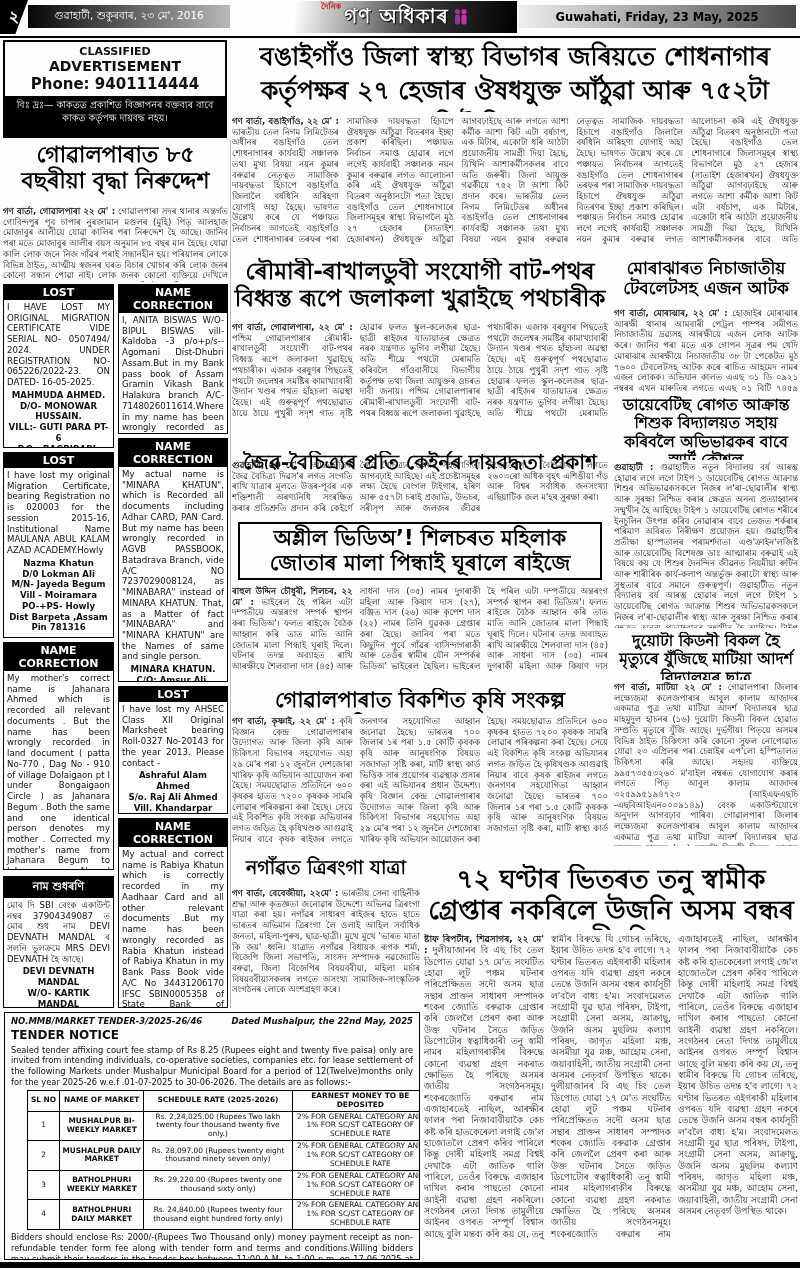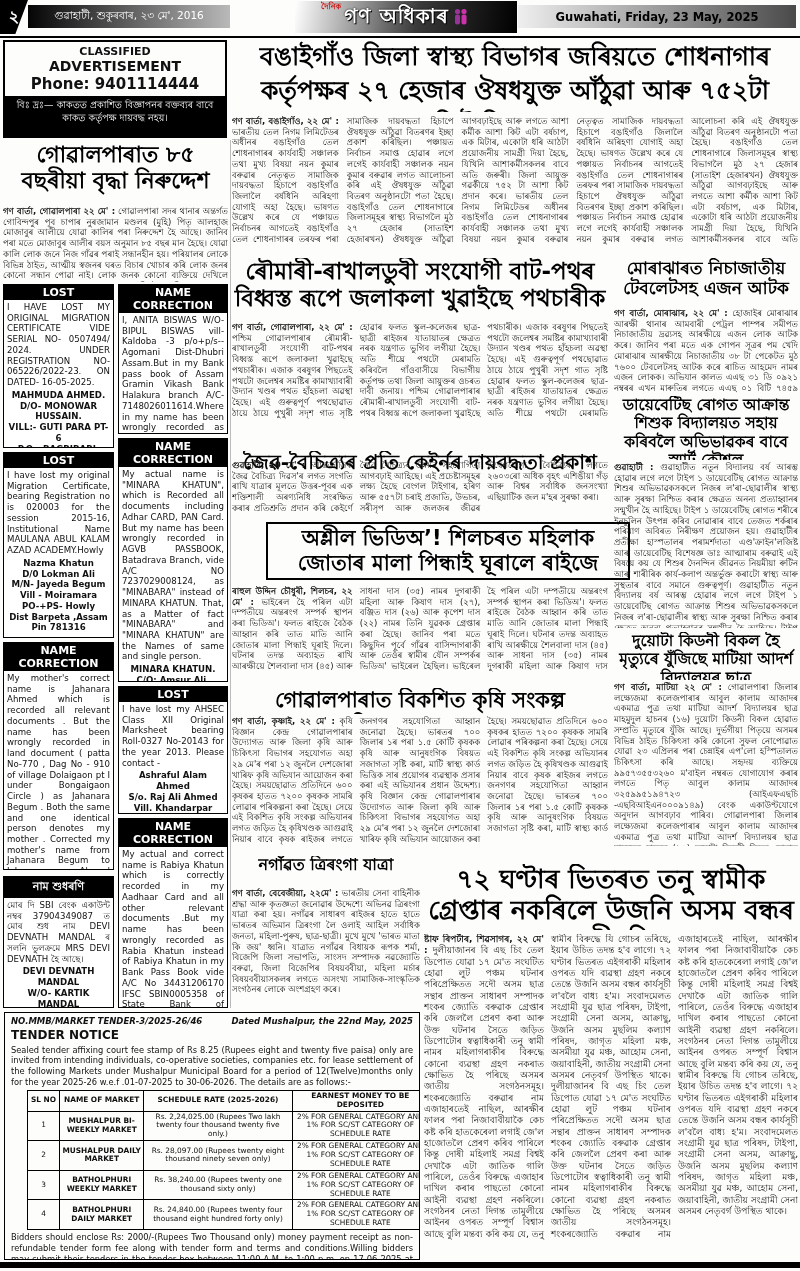--- a/index.html
+++ b/index.html
@@ -169,21 +169,21 @@
     <b class="dateline">গণ বাৰ্তা, মোৰাঝাৰ, ২২ মে' :</b>
     <span> হোজাইৰ মোৰাঝাৰ আৰক্ষী থানাৰ আমবাৰী পেট্ৰল পাম্পৰ সমীপত নিচাজাতীয় দ্ৰৱ্যসহ আৰক্ষীয়ে এজন লোক আটক কৰে। জানিব পৰা মতে এক গোপন সূত্ৰৰ পম খেদি মোৰাঝাৰ আৰক্ষীয়ে নিচাজাতীয় ৩৮ টা পেকেটত মুঠ ৭৬০০ টেবলেটসহ আটক কৰে ৰাচিত আহমেদ নামৰ এজন লোকক। অভিযান কালত এএছ ৩১ ডি ০৯২১ নম্বৰৰ এখন মাৰুতিৰ লগতে এএছ ০১ বিটি ৭৪৫৯ নম্বৰৰ নেন বাহন জব্দ কৰিবলৈ সক্ষম হয়।</span>
   </div>
 
   <div class="abs hl" style="left:232px;top:451px;width:376px;height:26px;font-size:20px;">জৈৱ-বৈচিত্ৰ্যৰ প্ৰতি কেইৰ্নৰ দায়বদ্ধতা প্ৰকাশ</div>
   <div class="abs body-txt cols3" style="left:232px;top:460px;width:376px;height:58px;">
     <b class="dateline">গুৱাহাটী, 19 মে' :</b>
     <span> 'আন্তৰ্জাতিক জৈৱ বৈচিত্ৰ্য দিৱস'ৰ লগত সংগতি ৰাখি যাত্ৰাৰ মূলতে উত্তৰ-পূবৰ এক শক্তিশালী অৰণ্যনিধি সংৰক্ষিত কৰাৰ প্ৰতিশ্ৰুতি প্ৰদান কৰি কেইৰ্ণে জৈৱ বৈচিত্ৰ্যৰ উন্নয়ন সহযোগিতা আগবঢ়াই আহিছে। এই প্ৰচেষ্টাসমূহৰ লক্ষ্য হৈছে বেংগল টাইগাৰ, হৰিণ আৰু ৫৫৭টা চৰাই প্ৰজাতি, উভচৰ, সৰীসৃপ আৰু জলজৰ জীৱৰ উদ্বেগযোগ্য বৈচিত্ৰ্যৰ লগতে ২৬০৩ৰো অধিক বৃহৎ এশিঙীয়া গঁড় আৰু বিশ্বৰ সৰ্বাধিক জনসংখ্যা এছিয়াটিক জল ম'হৰ সুৰক্ষা কৰা।</span>
   </div>
 
-  <div class="abs hl boxedhl" style="left:238px;top:522px;width:364px;height:58px;font-size:21px;margin-left:28px;">অশ্লীল ভিডিঅ’! শিলচৰত মহিলাক জোতাৰ মালা পিন্ধাই ঘূৰালে ৰাইজে</div>
+  <div class="abs hl boxedhl" style="left:238px;top:522px;width:364px;height:58px;font-size:21px;">অশ্লীল ভিডিঅ’! শিলচৰত মহিলাক জোতাৰ মালা পিন্ধাই ঘূৰালে ৰাইজে</div>
   <div class="abs body-txt cols3" style="left:232px;top:586px;width:376px;height:96px;">
     <b class="dateline">ৰাহুল উদ্দিন চৌধুৰী, শিলচৰ, ২২ মে' :</b>
     <span> ভাইৰেল হৈ পৰিল এটা দম্পতীয়ে অন্তৰংগ সম্পৰ্ক স্থাপন কৰা ভিডিঅ'। ফলত ৰাইজে বৈঠক আহ্বান কৰি তাত মাতি আনি জোতাৰ মালা পিন্ধাই ঘূৰাই দিলে। ঘটনাৰ তদন্ত অব্যাহত ৰাখি আৰক্ষীয়ে শৈলবালা দাস (৪৫) আৰু সাধনা দাস (৩৫) নামৰ দুগৰাকী মহিলা আৰু কিষাণ দাস (২৭), বঞ্জিত দাস (২৬) আৰু কৃপেশ দাস (২২) নামৰ তিনি যুৱকক গ্ৰেপ্তাৰ কৰা হৈছে। জানিব পৰা মতে কিছুদিন পূৰ্বে গাঁৱৰ বাসিন্দাগৰাকী আৰু তেওঁৰ স্বামীৰ যৌন সম্পৰ্কৰ ভিডিঅ' ভাইৰেল হৈছিল। ভাইৰেল হৈ পৰিল এটা দম্পতীয়ে অন্তৰংগ সম্পৰ্ক স্থাপন কৰা ভিডিঅ'। ফলত ৰাইজে বৈঠক আহ্বান কৰি তাত মাতি আনি জোতাৰ মালা পিন্ধাই ঘূৰাই দিলে। ঘটনাৰ তদন্ত অব্যাহত ৰাখি আৰক্ষীয়ে শৈলবালা দাস (৪৫) আৰু সাধনা দাস (৩৫) নামৰ দুগৰাকী মহিলা আৰু কিষাণ দাস (২৭), বঞ্জিত দাস (২৬) আৰু কৃপেশ দাস (২২) নামৰ তিনি যুৱকক গ্ৰেপ্তাৰ কৰা হৈছে। জানিব পৰা মতে কিছুদিন পূৰ্বে গাঁৱৰ বাসিন্দাগৰাকী আৰু তেওঁৰ স্বামীৰ যৌন সম্পৰ্কৰ ভিডিঅ' ভাইৰেল হৈছিল।</span>
   </div>
 
   <div class="abs hl" style="left:614px;top:396px;width:184px;height:64px;font-size:15.5px;">ডায়েবেটিছ ৰোগত আক্ৰান্ত শিশুক বিদ্যালয়ত সহায় কৰিবলৈ অভিভাৱকৰ বাবে স্মাৰ্ট কৌশল</div>
   <div class="abs body-txt" style="left:614px;top:462px;width:184px;height:166px;">
     <b class="dateline">গুৱাহাটী :</b>
     <span> গুৱাহাটীত নতুন বিদ্যালয় বৰ্ষ আৰম্ভ হোৱাৰ লগে লগে টাইপ ১ ডায়েবেটিছ ৰোগত আক্ৰান্ত শিশুৰ অভিভাৱকসকলে নিজৰ ল'ৰা-ছোৱালীৰ স্বাস্থ্য আৰু সুৰক্ষা নিশ্চিত কৰাৰ ক্ষেত্ৰত অনন্য প্ৰত্যাহ্বানৰ সন্মুখীন হৈ আহিছে। টাইপ ১ ডায়েবেটিছ ৰোগত শৰীৰে ইনচুলিন উৎপন্ন কৰিব নোৱাৰাৰ বাবে তেজত শৰ্কৰাৰ পৰিমাণ অবিৰত নিৰীক্ষণ প্ৰয়োজন হয়। গুৱাহাটীৰ প্ৰতীক্ষা হাস্পতালৰ পৰামৰ্শদাতা এণ্ড'ক্ৰাইন'লজিষ্ট আৰু ডায়েবেটিছ বিশেষজ্ঞ ডাঃ আত্মাৰাম বৰুৱাই এই বিষয়ে কয় যে শিশুৰ দৈনন্দিন জীৱনত নিয়মীয়া ৰুটিন আৰু শাৰীৰিক কাৰ্য-কলাপ অন্তৰ্ভুক্ত কৰাটো স্বাস্থ্য আৰু সুস্থতাৰ বাবে সমানে গুৰুত্বপূৰ্ণ। গুৱাহাটীত নতুন বিদ্যালয় বৰ্ষ আৰম্ভ হোৱাৰ লগে লগে টাইপ ১ ডায়েবেটিছ ৰোগত আক্ৰান্ত শিশুৰ অভিভাৱকসকলে নিজৰ ল'ৰা-ছোৱালীৰ স্বাস্থ্য আৰু সুৰক্ষা নিশ্চিত কৰাৰ ক্ষেত্ৰত অনন্য প্ৰত্যাহ্বানৰ সন্মুখীন হৈ আহিছে। টাইপ ১ ডায়েবেটিছ ৰোগত শৰীৰে ইনচুলিন উৎপন্ন কৰিব নোৱাৰাৰ বাবে তেজত শৰ্কৰাৰ পৰিমাণ অবিৰত নিৰীক্ষণ প্ৰয়োজন হয়। গুৱাহাটীৰ প্ৰতীক্ষা হাস্পতালৰ পৰামৰ্শদাতা এণ্ড'ক্ৰাইন'লজিষ্ট আৰু ডায়েবেটিছ বিশেষজ্ঞ ডাঃ আত্মাৰাম বৰুৱাই এই বিষয়ে কয় যে শিশুৰ দৈনন্দিন জীৱনত নিয়মীয়া ৰুটিন আৰু শাৰীৰিক কাৰ্য-কলাপ অন্তৰ্ভুক্ত কৰাটো স্বাস্থ্য আৰু সুস্থতাৰ বাবে সমানে গুৰুত্বপূৰ্ণ।</span>
   </div>
@@ -193,21 +193,21 @@
     <b class="dateline">গণ বাৰ্তা, কৃষ্ণাই, ২২ মে' :</b>
     <span> কৃষি বিজ্ঞান কেন্দ্ৰ গোৱালপাৰাৰ উদ্যোগত আৰু জিলা কৃষি আৰু চিকিৎসা বিভাগৰ সহযোগত অহা ২৯ মে'ৰ পৰা ১২ জুনলৈ দেশজোৰা খাৰিফ কৃষি অভিযান আয়োজন কৰা হৈছে। সময়ছোৱাত প্ৰতিদিনে ৬০০ কৃষকৰ হাতত ৭২০০ কৃষকক সামৰি লোৱাৰ পৰিকল্পনা কৰা হৈছে। সেয়ে এই বিকশিত কৃষি সংকল্প অভিযানৰ লগত জড়িত হৈ কৃষিখণ্ডক আগুৱাই নিয়াৰ বাবে কৃষক ৰাইজৰ লগতে জনগণৰ সহযোগিতা আহ্বান জনোৱা হৈছে। ভাৰতৰ ৭০০ জিলাৰ ১ৰ পৰা ১.৫ কোটি কৃষকক কৃষি আৰু আনুষংগিক বিষয়ত সজাগতা সৃষ্টি কৰা, মাটি স্বাস্থ্য কাৰ্ড ভিত্তিক সাৰ প্ৰয়োগৰ ব্যৱস্থাক প্ৰসাৰ কৰা এই অভিযানৰ প্ৰধান উদ্দেশ্য। কৃষি বিজ্ঞান কেন্দ্ৰ গোৱালপাৰাৰ উদ্যোগত আৰু জিলা কৃষি আৰু চিকিৎসা বিভাগৰ সহযোগত অহা ২৯ মে'ৰ পৰা ১২ জুনলৈ দেশজোৰা খাৰিফ কৃষি অভিযান আয়োজন কৰা হৈছে। সময়ছোৱাত প্ৰতিদিনে ৬০০ কৃষকৰ হাতত ৭২০০ কৃষকক সামৰি লোৱাৰ পৰিকল্পনা কৰা হৈছে। সেয়ে এই বিকশিত কৃষি সংকল্প অভিযানৰ লগত জড়িত হৈ কৃষিখণ্ডক আগুৱাই নিয়াৰ বাবে কৃষক ৰাইজৰ লগতে জনগণৰ সহযোগিতা আহ্বান জনোৱা হৈছে। ভাৰতৰ ৭০০ জিলাৰ ১ৰ পৰা ১.৫ কোটি কৃষকক কৃষি আৰু আনুষংগিক বিষয়ত সজাগতা সৃষ্টি কৰা, মাটি স্বাস্থ্য কাৰ্ড ভিত্তিক সাৰ প্ৰয়োগৰ ব্যৱস্থাক প্ৰসাৰ কৰা এই অভিযানৰ প্ৰধান উদ্দেশ্য।</span>
   </div>
 
   <div class="abs hl" style="left:614px;top:632px;width:184px;height:48px;font-size:15.5px;">দুয়োটা কিডনী বিকল হৈ মৃত্যুৰে যুঁজিছে মাটিয়া আদৰ্শ বিদ্যালয়ৰ ছাত্ৰ</div>
   <div class="abs body-txt" style="left:614px;top:682px;width:184px;height:164px;">
     <b class="dateline">গণ বাৰ্তা, মাটিয়া ২২ মে' :</b>
     <span> গোৱালপাৰা জিলাৰ লক্ষ্যেজমা কলেজপাৰাৰ আবুল কালাম আজাদৰ একমাত্ৰ পুত্ৰ তথা মাটিয়া আদৰ্শ বিদ্যালয়ৰ ছাত্ৰ মাহমুদুল হাচনৰ (১৬) দুয়োটা কিডনী বিকল হোৱাত সম্প্ৰতি মৃত্যুৰে যুঁজি আছে। দুৰ্ভগীয়া পিতৃয়ে অসমৰ বিভিন্ন ঠাইত চিকিৎসা কৰি কোনো সুফল নোপোৱাত যোৱা ২৩ এপ্ৰিলৰ পৰা চেন্নাইৰ এপ'লো হস্পিতালত চিকিৎসা কৰি আছে। সহৃদয় ব্যক্তিয়ে ৯৯৫৭৩৫৫৩২৬০ ম'বাইল নম্বৰত যোগাযোগ কৰাৰ লগতে পিতৃ আবুল কালাম আজাদৰ ৩২৫৯৯৫১৯৪৭২৩ (আইএফএছচি -এছবিআইএন০০০৯১৪৯) বেংক একাউণ্টযোগে অনুদান আগবঢ়াব পাৰিব। গোৱালপাৰা জিলাৰ লক্ষ্যেজমা কলেজপাৰাৰ আবুল কালাম আজাদৰ একমাত্ৰ পুত্ৰ তথা মাটিয়া আদৰ্শ বিদ্যালয়ৰ ছাত্ৰ মাহমুদুল হাচনৰ (১৬) দুয়োটা কিডনী বিকল হোৱাত সম্প্ৰতি মৃত্যুৰে যুঁজি আছে। দুৰ্ভগীয়া পিতৃয়ে অসমৰ বিভিন্ন ঠাইত চিকিৎসা কৰি কোনো সুফল নোপোৱাত যোৱা ২৩ এপ্ৰিলৰ পৰা চেন্নাইৰ এপ'লো হস্পিতালত চিকিৎসা কৰি আছে। সহৃদয় ব্যক্তিয়ে ৯৯৫৭৩৫৫৩২৬০ ম'বাইল নম্বৰত যোগাযোগ কৰাৰ লগতে পিতৃ আবুল কালাম আজাদৰ ৩২৫৯৯৫১৯৪৭২৩ (আইএফএছচি -এছবিআইএন০০০৯১৪৯) বেংক একাউণ্টযোগে অনুদান আগবঢ়াব পাৰিব।</span>
   </div>
 
-  <div class="abs hl" style="left:232px;top:856px;width:188px;height:28px;font-size:16px;">নগাঁৱত ত্ৰিৰংগা যাত্ৰা</div>
+  <div class="abs hl" style="left:232px;top:856px;width:188px;height:28px;font-size:19px;">নগাঁৱত ত্ৰিৰংগা যাত্ৰা</div>
   <div class="abs body-txt" style="left:232px;top:888px;width:188px;height:118px;">
     <b class="dateline">গণ বাৰ্তা, বেবেজীয়া, ২২মে' :</b>
     <span> ভাৰতীয় সেনা বাহিনীক শ্ৰদ্ধা আৰু কৃতজ্ঞতা জনোৱাৰ উদ্দেশ্যে অভিনৱ ত্ৰিৰংগা যাত্ৰা কৰা হয়। নগাঁৱৰ সাধাৰণ ৰাইজৰ হাতে হাতে ভাৰতৰ অভিমান ত্ৰিৰংগা লৈ ওলাই আহিল সৰ্বাধিক জনতা, মহিলা-পুৰুষ, ছাত্ৰ-ছাত্ৰী। মুখে মুখে 'ভাৰত মাতা কি জয়' ধ্বনি। যাত্ৰাত নগাঁৱৰ বিধায়ক ৰূপক শৰ্মা, বিজেপি জিলা সভাপতি, সাংসদ সম্পাদক নৱজ্যোতি বৰুৱা, জিলা বিজেপিৰ বিষয়ববীয়া, মহিলা মৰ্চাৰ বিষয়ববীয়াসকলৰ লগতে অসংখ্য সামাজিক-সাংস্কৃতিক সংগঠনৰ লোকে অংশগ্ৰহণ কৰে।</span>
   </div>
 
   <div class="abs hl" style="left:424px;top:864px;width:374px;height:66px;font-size:26px;">৭২ ঘণ্টাৰ ভিতৰত তনু স্বামীক গ্ৰেপ্তাৰ নকৰিলে উজনি অসম বন্ধৰ সকীয়নি</div>
   <div class="abs body-txt cols3" style="left:424px;top:934px;width:374px;height:326px;font-size:9px;">
     <b class="dateline">ষ্টাফ ৰিপৰ্টাৰ, শিৱসাগৰ, ২২ মে' :</b>
     <span> দুলীয়াজানৰ বি এছ চিং তেল ডিপোত যোৱা ১৭ মে'ত সংঘটিত হোৱা লুট পঞ্চম ঘটনাৰ পৰিপ্ৰেক্ষিতত সদৌ অসম ছাত্ৰ সন্থাৰ প্ৰাক্তন সাধাৰণ সম্পাদক শংকৰ জ্যোতি বৰুৱাক গ্ৰেপ্তাৰ কৰি জেললৈ প্ৰেৰণ কৰা আৰু উক্ত ঘটনাৰ সৈতে জড়িত ডিপোটোৰ স্বত্বাধিকাৰী তনু স্বামী নামৰ মহিলাগৰাকীৰ বিৰুদ্ধে কোনো ব্যৱস্থা গ্ৰহণ নকৰাত ক্ষোভিত হৈ পৰিছে অসমৰ জাতীয় সংগঠনসমূহ। শংকৰজ্যোতি বৰুৱাৰ নাম এজাহাৰতেই নাছিল, আৰক্ষীৰ ফালৰ পৰা নিজাবাবীয়াকৈ কেচ কষ্ট কৰি হাতকেৰেলা লগাই জে'ল হাজোতলৈ প্ৰেৰণ কৰিব পাৰিলে কিন্তু দোষী মহিলাই সমগ্ৰ বিশ্বই দেখাকৈ এটা জাতিক গালি পাৰিলে, তেওঁৰ বিৰুদ্ধে এজাহাৰ দাখিল কৰাৰ পাছতো কোনো আইনী ব্যৱস্থা গ্ৰহণ নকৰিলে। সংগঠনৰ নেতা দিগন্ত তামুলীয়ে আইনৰ ওপৰত সম্পূৰ্ণ বিশ্বাস আছে বুলি মন্তব্য কৰি কয় যে, তনু স্বামীৰ বিৰুদ্ধে যি গোচৰ তৰিছে, ইয়াৰ উচিত তদন্ত হ'ব লাগে। ৭২ ঘণ্টাৰ ভিতৰত এইগৰাকী মহিলাৰ ওপৰত যদি ব্যৱস্থা গ্ৰহণ নকৰে তেন্তে উজনি অসম বন্ধৰ কাৰ্যসূচী ল'বলৈ বাধ্য হ'ম। সংবাদমেলত সংগ্ৰামী যুৱ ছাত্ৰ পৰিষদ, টাইপা, সংগ্ৰামী সেনা অসম, আক্ৰাছু, উজনি অসম মুছলিম কল্যাণ পৰিষদ, জাগৃত মহিলা মঞ্চ, অসমীয়া যুৱ মঞ্চ, আহোম সেনা, জয়াবাহিনী, জাতীয় সংগ্ৰামী সেনা অসমৰ নেতৃবৰ্গ উপস্থিত থাকে। দুলীয়াজানৰ বি এছ চিং তেল ডিপোত যোৱা ১৭ মে'ত সংঘটিত হোৱা লুট পঞ্চম ঘটনাৰ পৰিপ্ৰেক্ষিতত সদৌ অসম ছাত্ৰ সন্থাৰ প্ৰাক্তন সাধাৰণ সম্পাদক শংকৰ জ্যোতি বৰুৱাক গ্ৰেপ্তাৰ কৰি জেললৈ প্ৰেৰণ কৰা আৰু উক্ত ঘটনাৰ সৈতে জড়িত ডিপোটোৰ স্বত্বাধিকাৰী তনু স্বামী নামৰ মহিলাগৰাকীৰ বিৰুদ্ধে কোনো ব্যৱস্থা গ্ৰহণ নকৰাত ক্ষোভিত হৈ পৰিছে অসমৰ জাতীয় সংগঠনসমূহ। শংকৰজ্যোতি বৰুৱাৰ নাম এজাহাৰতেই নাছিল, আৰক্ষীৰ ফালৰ পৰা নিজাবাবীয়াকৈ কেচ কষ্ট কৰি হাতকেৰেলা লগাই জে'ল হাজোতলৈ প্ৰেৰণ কৰিব পাৰিলে কিন্তু দোষী মহিলাই সমগ্ৰ বিশ্বই দেখাকৈ এটা জাতিক গালি পাৰিলে, তেওঁৰ বিৰুদ্ধে এজাহাৰ দাখিল কৰাৰ পাছতো কোনো আইনী ব্যৱস্থা গ্ৰহণ নকৰিলে। সংগঠনৰ নেতা দিগন্ত তামুলীয়ে আইনৰ ওপৰত সম্পূৰ্ণ বিশ্বাস আছে বুলি মন্তব্য কৰি কয় যে, তনু স্বামীৰ বিৰুদ্ধে যি গোচৰ তৰিছে, ইয়াৰ উচিত তদন্ত হ'ব লাগে। ৭২ ঘণ্টাৰ ভিতৰত এইগৰাকী মহিলাৰ ওপৰত যদি ব্যৱস্থা গ্ৰহণ নকৰে তেন্তে উজনি অসম বন্ধৰ কাৰ্যসূচী ল'বলৈ বাধ্য হ'ম। সংবাদমেলত সংগ্ৰামী যুৱ ছাত্ৰ পৰিষদ, টাইপা, সংগ্ৰামী সেনা অসম, আক্ৰাছু, উজনি অসম মুছলিম কল্যাণ পৰিষদ, জাগৃত মহিলা মঞ্চ, অসমীয়া যুৱ মঞ্চ, আহোম সেনা, জয়াবাহিনী, জাতীয় সংগ্ৰামী সেনা অসমৰ নেতৃবৰ্গ উপস্থিত থাকে।</span>
   </div>
@@ -237,21 +237,21 @@
         </tr>
         <tr>
           <td>2</td>
           <td style="font-weight:bold">MUSHALPUR DAILY MARKET</td>
           <td>Rs. 28,097.00 (Rupees twenty eight thousand ninety seven only)</td>
           <td>2% FOR GENERAL CATEGORY AND 1% FOR SC/ST CATEGORY OF SCHEDULE RATE</td>
         </tr>
         <tr>
           <td>3</td>
           <td style="font-weight:bold">BATHOLPHURI WEEKLY MARKET</td>
-          <td>Rs. 38,240.00 (Rupees twenty one thousand sixty only)</td>
+          <td>Rs. 29,220.00 (Rupees twenty one thousand sixty only)</td>
           <td>2% FOR GENERAL CATEGORY AND 1% FOR SC/ST CATEGORY OF SCHEDULE RATE</td>
         </tr>
         <tr>
           <td>4</td>
           <td style="font-weight:bold">BATHOLPHURI DAILY MARKET</td>
           <td>Rs. 24,840.00 (Rupees twenty four thousand eight hundred forty only)</td>
           <td>2% FOR GENERAL CATEGORY AND 1% FOR SC/ST CATEGORY OF SCHEDULE RATE</td>
         </tr>
       </tbody>
     </table>

